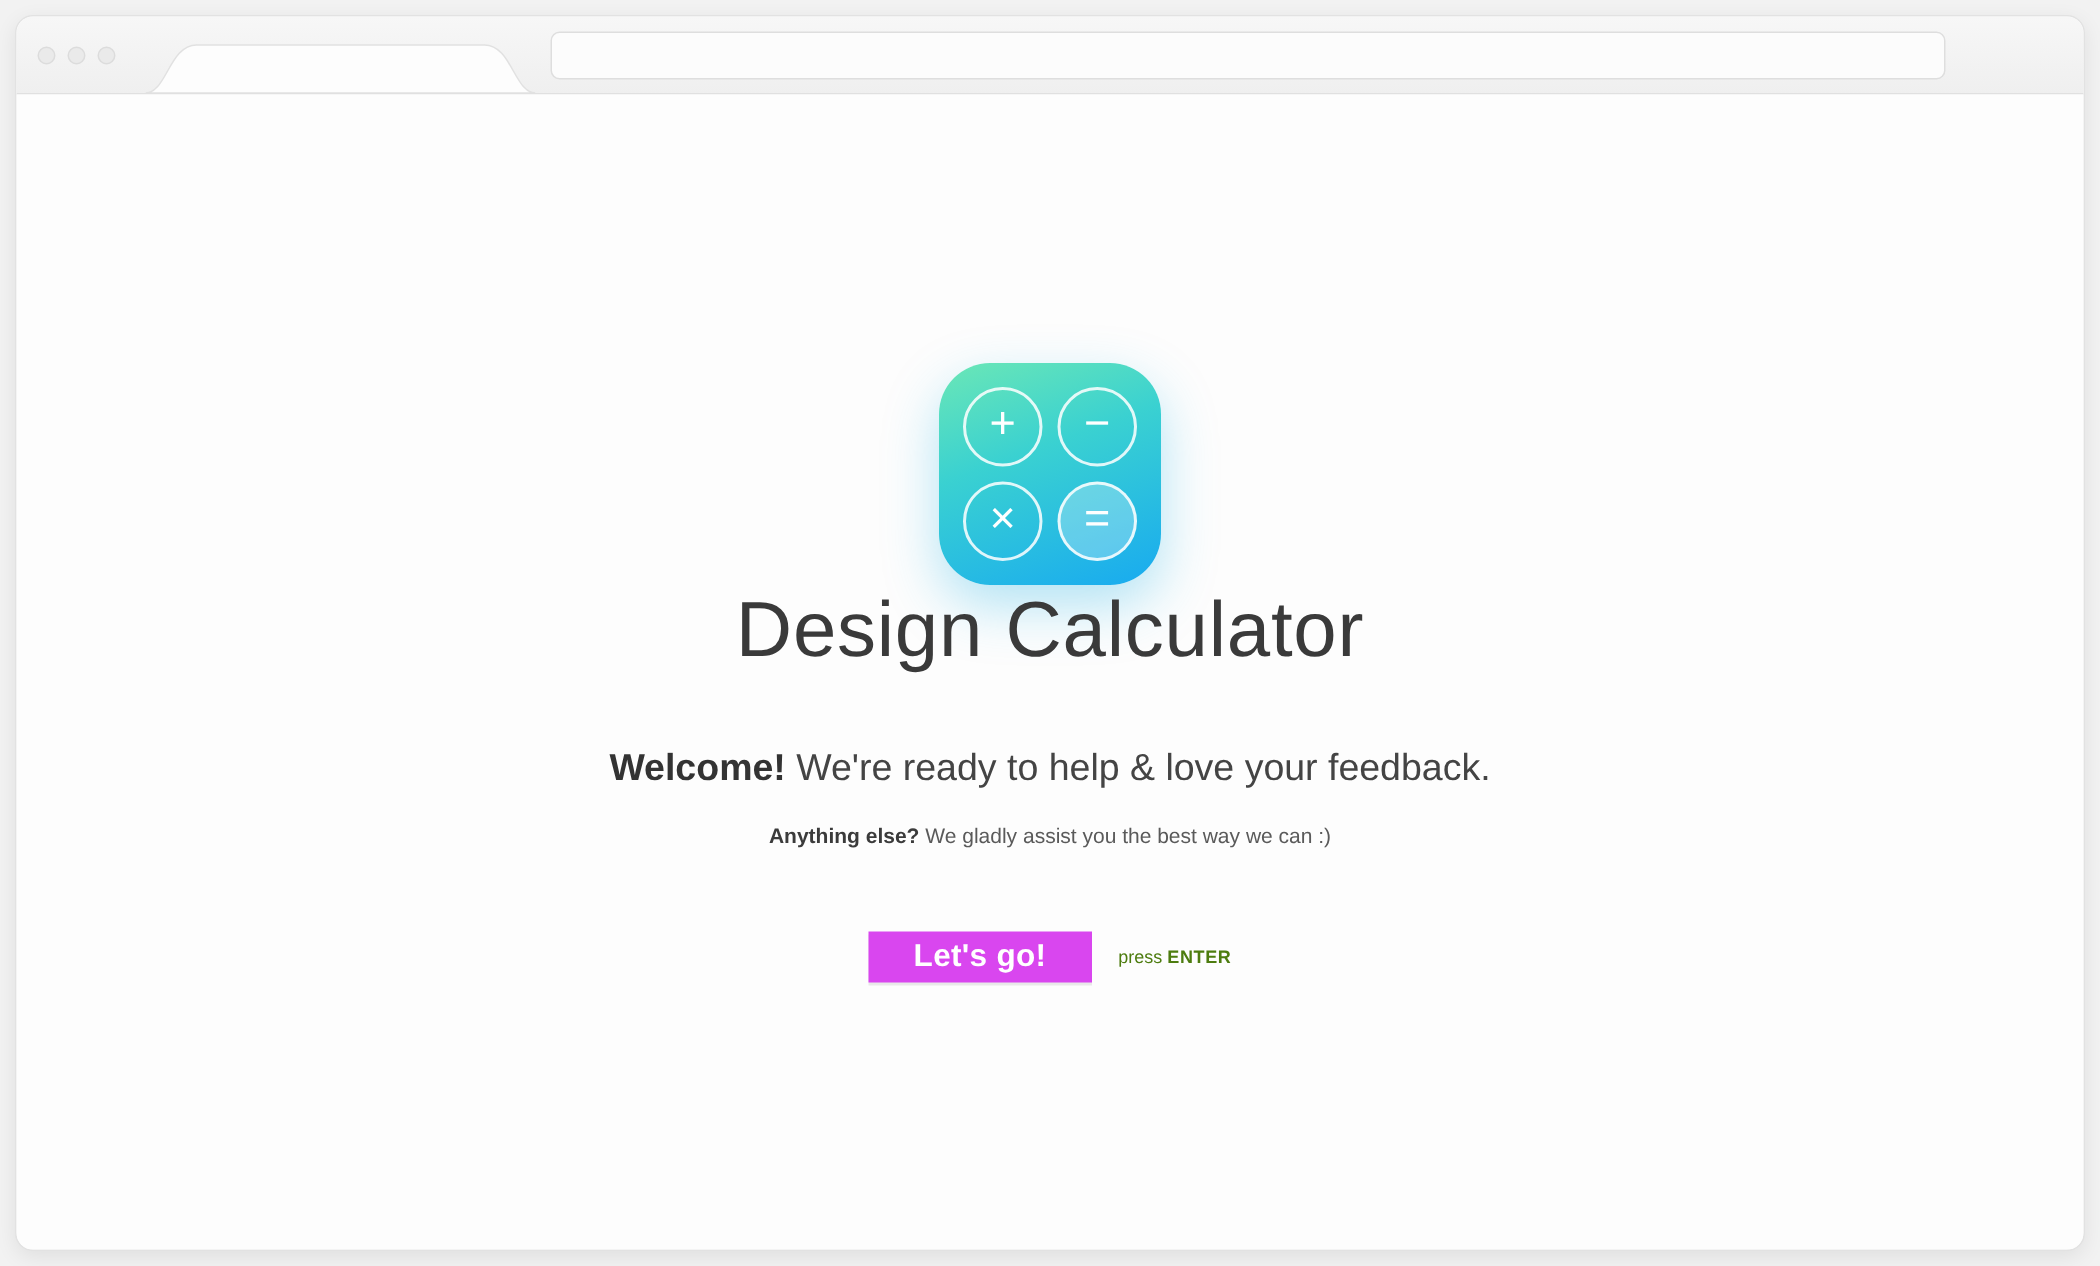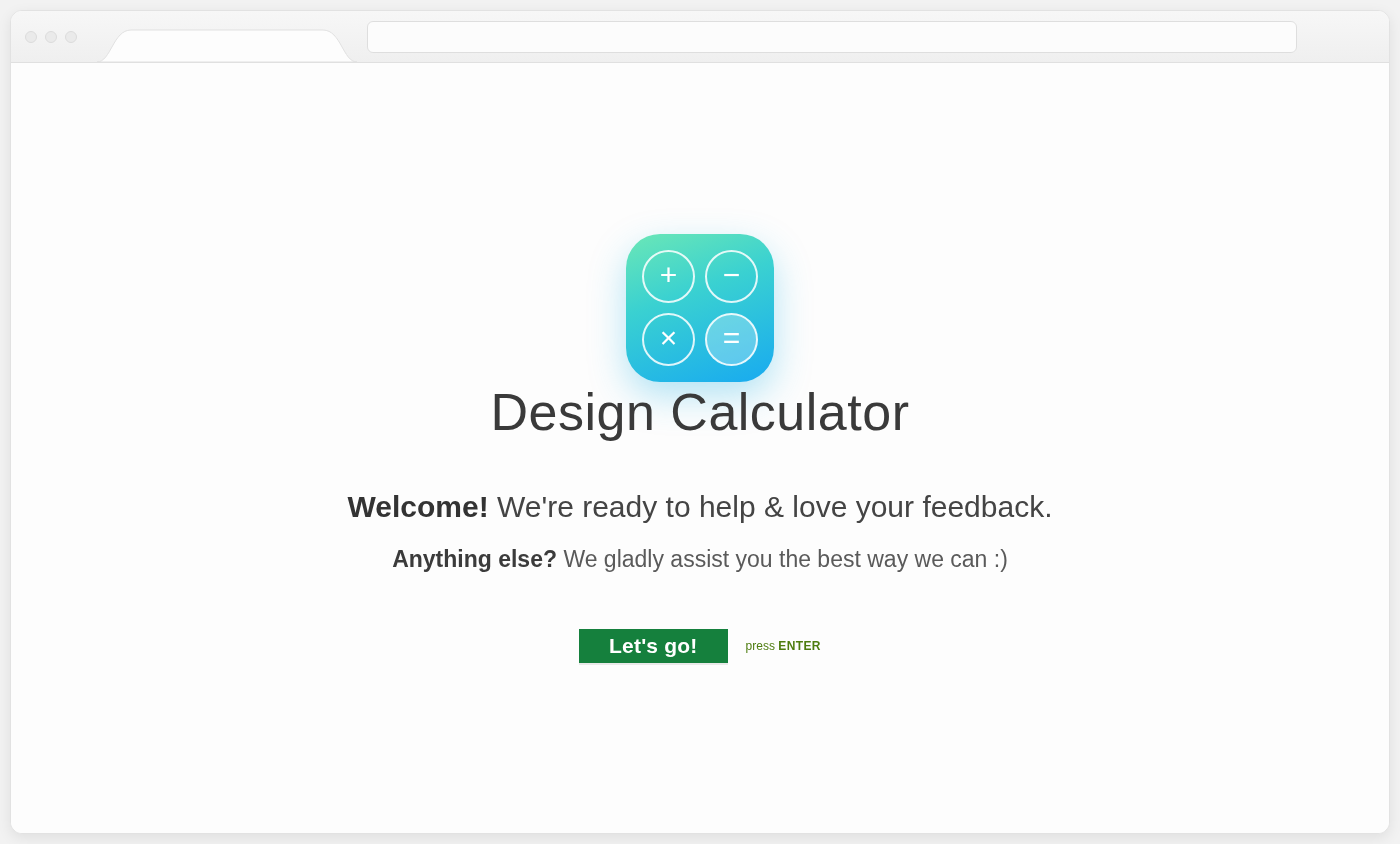--- a/index.html
+++ b/index.html
@@ -93,40 +93,40 @@
   .op span { transform: translateY(-1px); }
 
   .title {
     font-size: 52px;
     font-weight: 200;
     color: #3a3a3a;
     letter-spacing: 0.5px;
   }
   .subtitle {
     margin-top: 48px;
-    font-size: 30px;
+    font-size: 25px;
     color: #444;
     font-weight: 400;
   }
   .subtitle strong { font-weight: 700; color: #333; }
   .subline {
     margin-top: 22px;
-    font-size: 23px;
+    font-size: 14px;
     color: #5a5a5a;
   }
   .subline strong { font-weight: 700; color: #3b3b3b; }
 
   .cta-row {
     margin-top: 56px;
     display: flex;
     align-items: center;
     gap: 18px;
   }
   .cta-button {
-    background: #15803d;
+    background: #d946ef;
     color: #fff;
     border: none;
     padding: 5px 30px;
     font-size: 21px;
     font-weight: 700;
     letter-spacing: 0.2px;
     cursor: pointer;
     box-shadow: 0 2px 0 rgba(0,0,0,0.08);
   }
   .hint {

